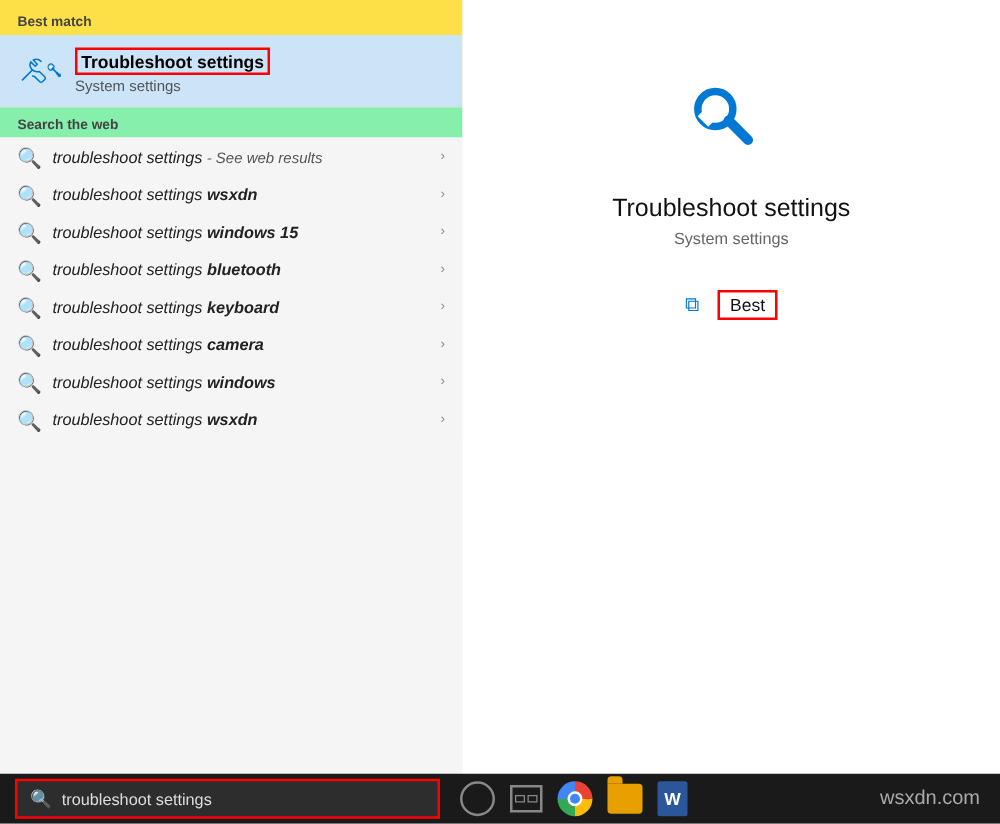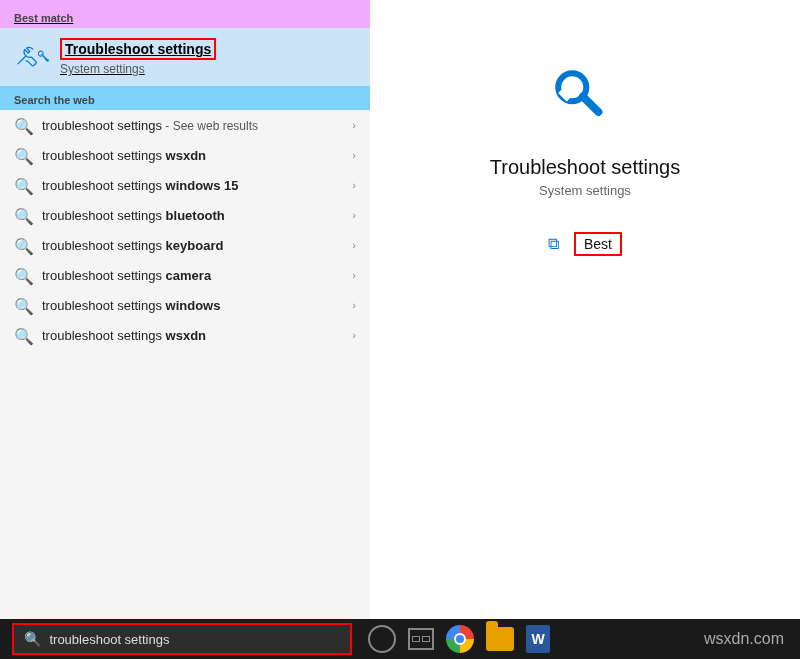--- a/index.html
+++ b/index.html
@@ -18,23 +18,22 @@
       top: 0;
       left: 0;
       width: 370px;
       height: 620px;
       background: #f5f5f5;
       display: flex;
       flex-direction: column;
     }
 
     .best-match-section {
-      background: #f0abfc;
+      background: #fde047;
       padding: 8px 0 0 0;
-      text-decoration: underline;
     }
 
     .section-label {
       font-size: 11px;
       color: #444;
       padding: 4px 14px 4px 14px;
       font-weight: 600;
     }
 
     .best-match-item {
@@ -74,21 +73,21 @@
       font-size: 12px;
       color: #555;
       margin-top: 2px;
     }
 
     .web-section-label {
       font-size: 11px;
       color: #444;
       padding: 8px 14px 4px 14px;
       font-weight: 600;
-      background: #7dd3fc;
+      background: #86efac;
     }
 
     .search-result-item {
       display: flex;
       align-items: center;
       padding: 7px 14px;
       cursor: pointer;
       background: #f5f5f5;
       position: relative;
     }
@@ -98,20 +97,21 @@
       height: 16px;
       margin-right: 12px;
       flex-shrink: 0;
       color: #555;
     }
 
     .result-text {
       font-size: 13px;
       color: #222;
       flex: 1;
+      font-style: italic;
     }
 
     .result-text .bold {
       font-weight: 700;
     }
 
     .result-see-web {
       color: #555;
       font-size: 12px;
     }

